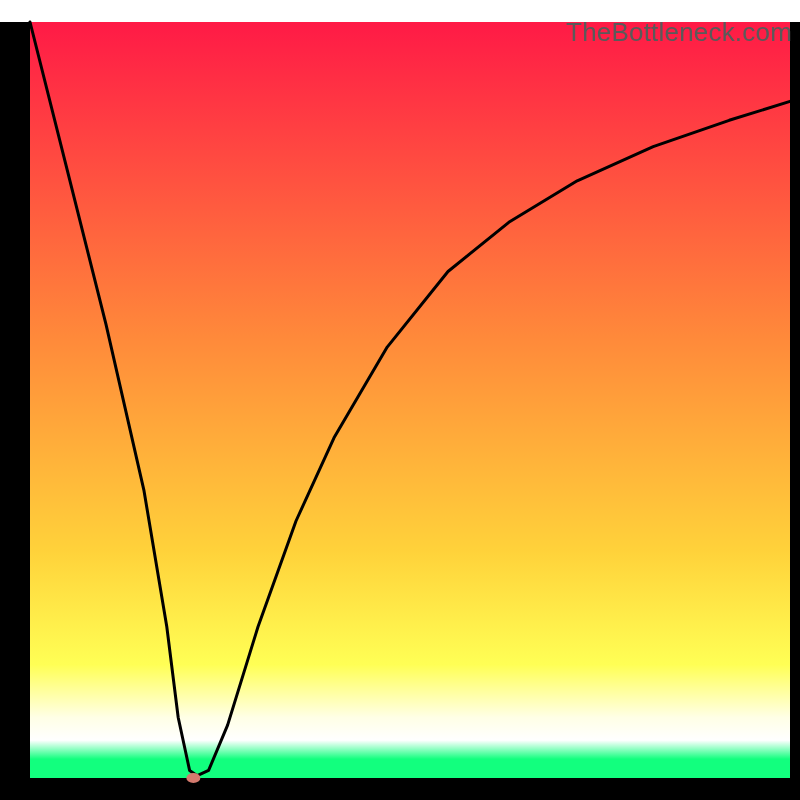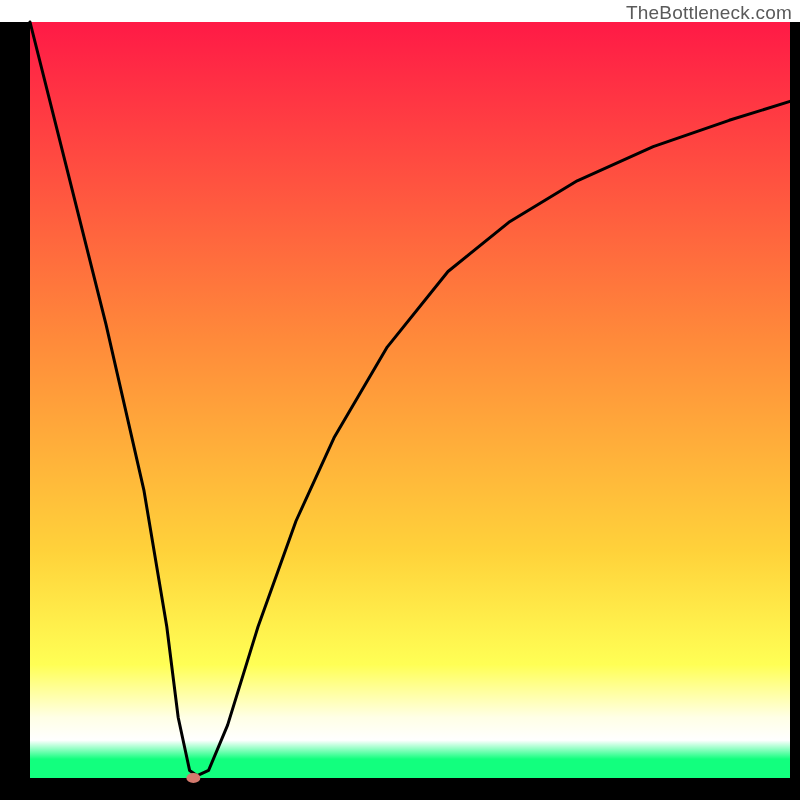--- a/index.html
+++ b/index.html
@@ -18,24 +18,24 @@
   svg {
     position: absolute;
     top: 0;
     left: 0;
     width: 800px;
     height: 800px;
     display: block;
   }
   .watermark {
     position: absolute;
-    top: 2px;
+    top: 17px;
     right: 8px;
     font-family: Arial, Helvetica, sans-serif;
-    font-size: 19px;
+    font-size: 26px;
     color: #5a5a5a;
     letter-spacing: 0.2px;
   }
 </style>
 </head>
 <body>
 
 <div class="wrap">
   <svg viewBox="0 0 800 800">
     <defs>

